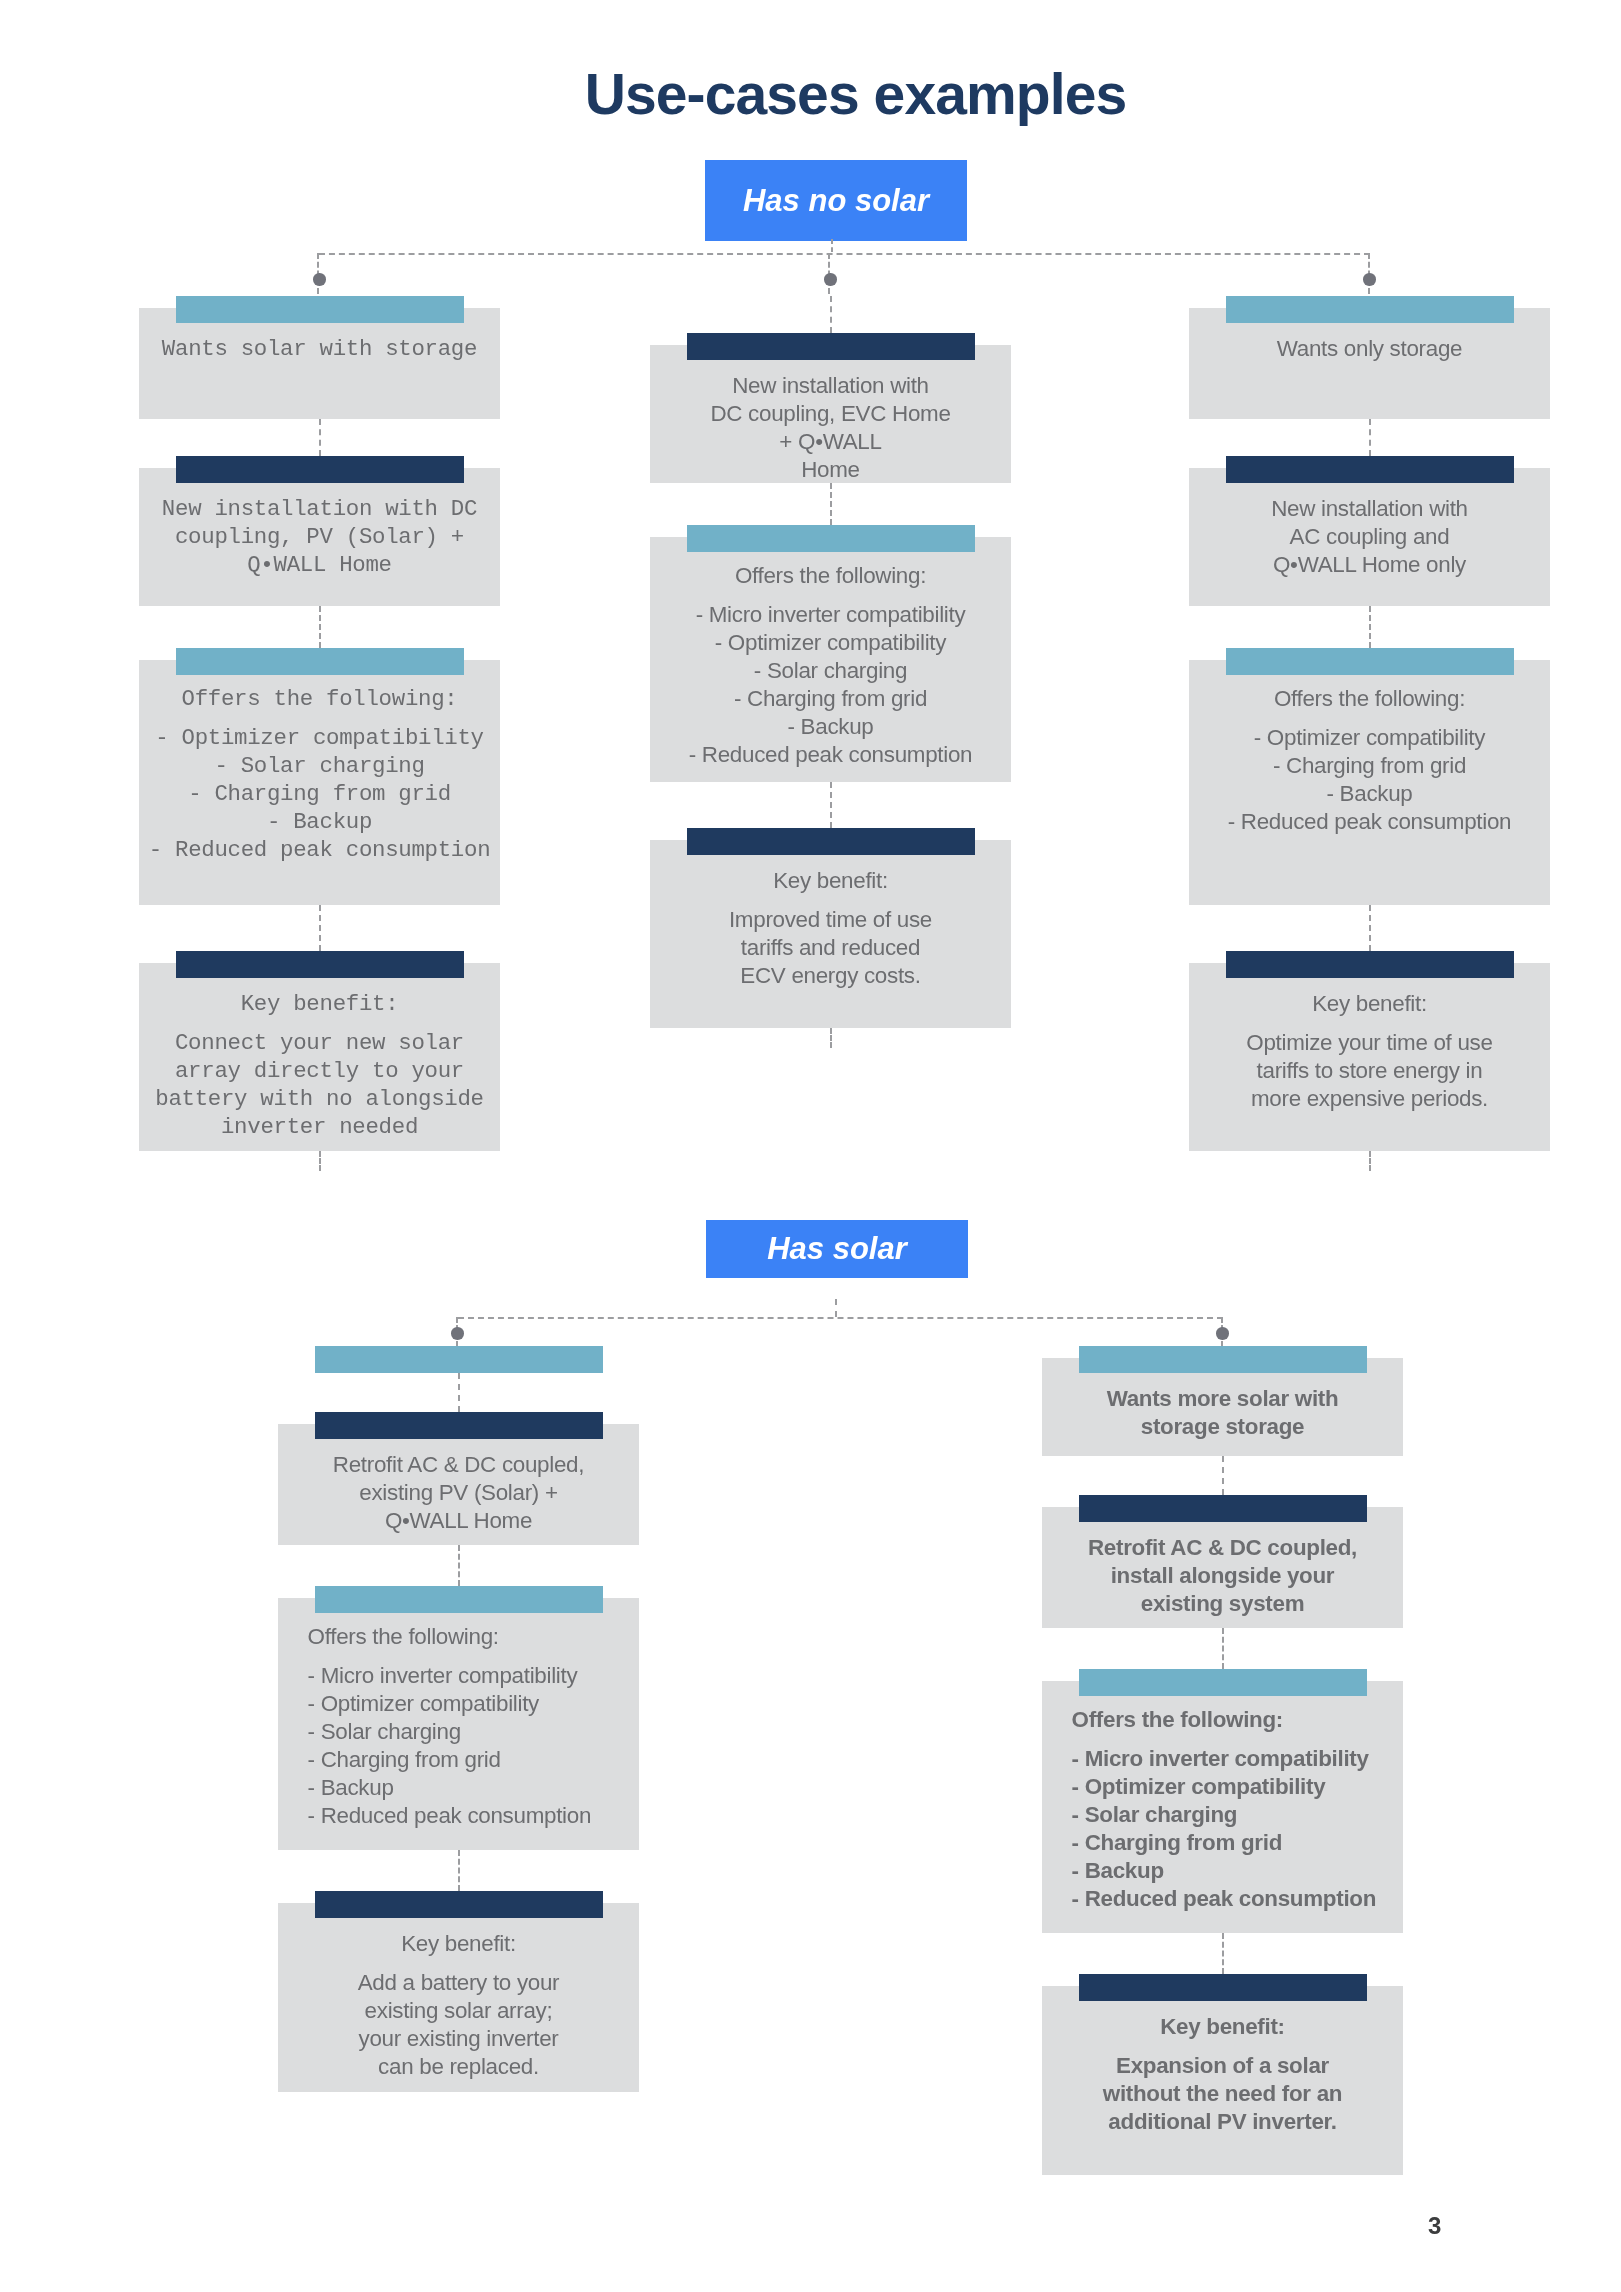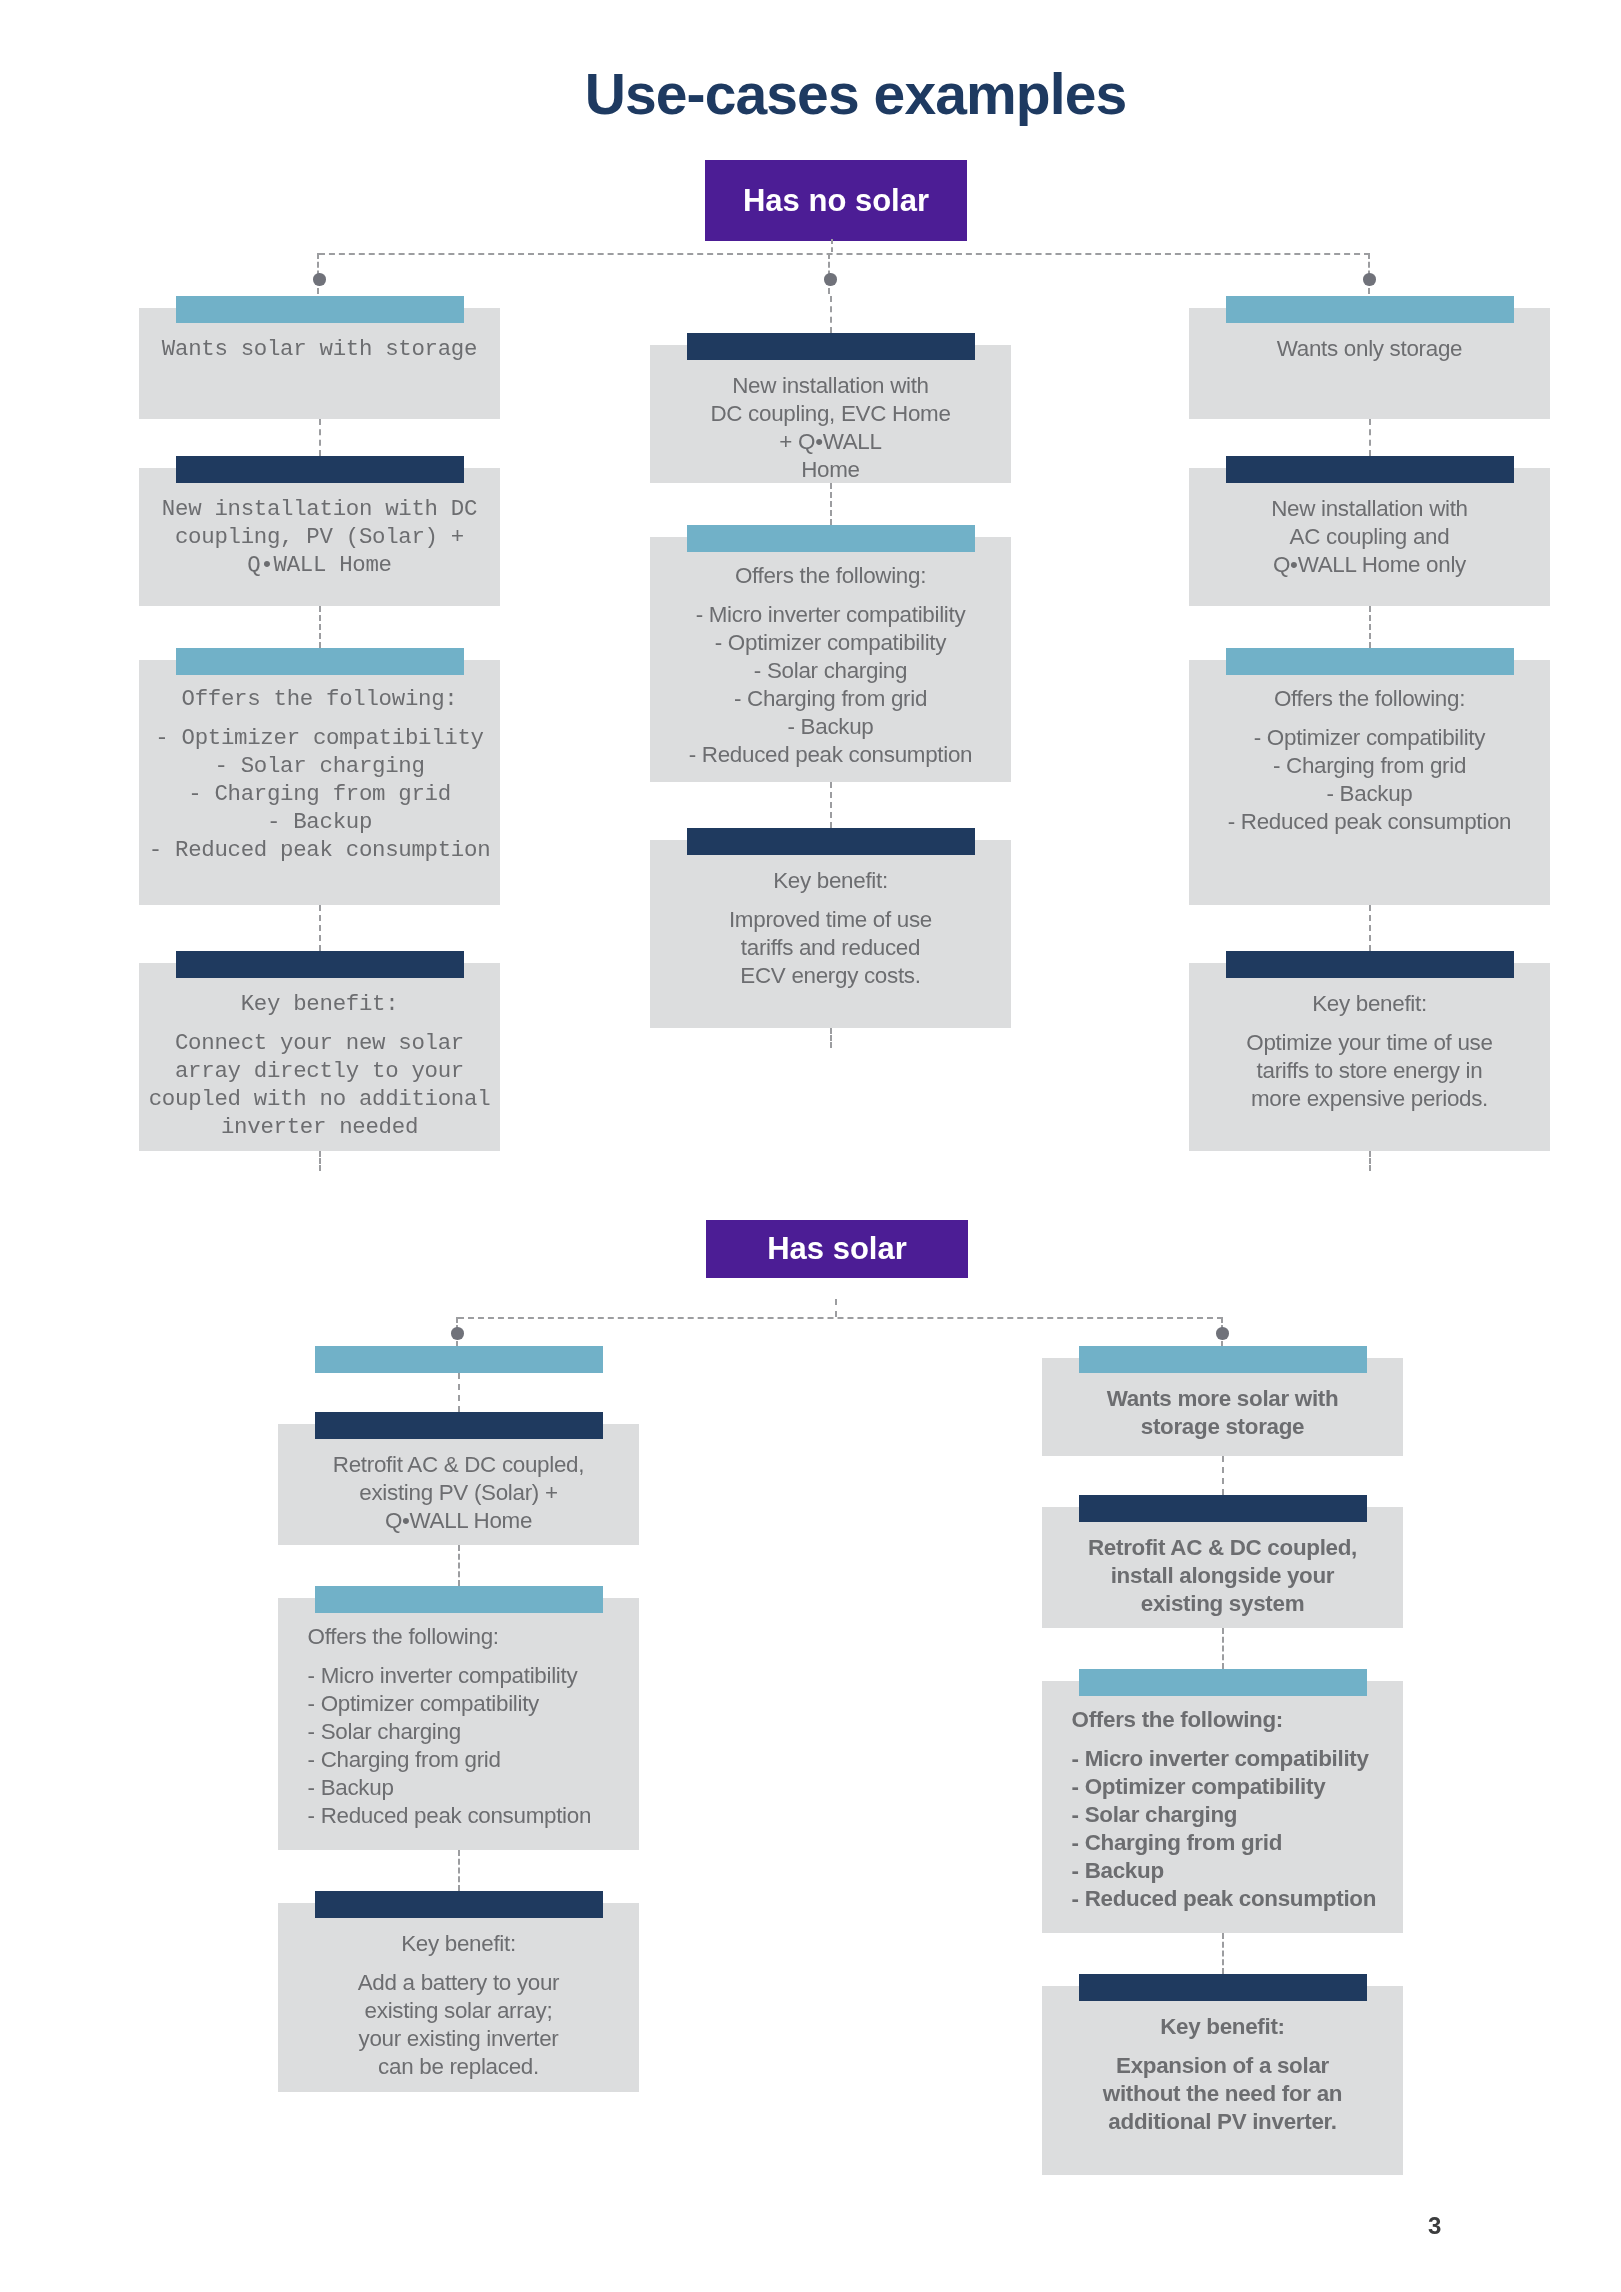--- a/index.html
+++ b/index.html
@@ -6,23 +6,23 @@
   .page{
     position:relative; width:1621px; height:2293px; background:#ffffff;
     font-family:"Liberation Sans", sans-serif; color:#6c6d70; overflow:hidden;
   }
   .title{
     position:absolute; left:45px; top:61px; width:1621px;
     text-align:center; font-size:57px; font-weight:bold; color:#1e3a61;
     letter-spacing:-0.9px;
   }
   .hub{
-    position:absolute; background:#4c1d95; color:#ffffff;
+    position:absolute; background:#3b82f6; color:#ffffff;
     display:flex; align-items:center; justify-content:center;
-    font-size:31px; font-weight:bold;
+    font-size:31px; font-weight:bold;font-style:italic;
   }
   .hub1{ left:705px; top:160px;  width:262px; height:81px; }
   .hub2{ left:706px; top:1220px; width:262px; height:58px; }
   .hline{ position:absolute; height:0; border-top:2.7px dashed #9c9da0; }
   .vline{ position:absolute; width:0; border-left:2.7px dashed #9c9da0; }
   .dot{ position:absolute; width:12.5px; height:12.5px; border-radius:50%; background:#70727a; }
   .col{ position:absolute; width:361px; }
   .node{ position:relative; }
   .bar{ position:relative; z-index:2; width:288px; height:27px; margin:0 auto; }
   .bar.blue{ background:#71b1c8; }
@@ -93,21 +93,21 @@
         </div>
       </div>
     </div>
     <div class="conn" style="height:46px;"></div>
     <div class="node">
       <div class="bar navy"></div>
       <div class="body key h-tk">
         <div class="txt">Key benefit:</div>
         <div class="txt ktext">Connect your new solar
 array directly to your
-coupled with no additional
+battery with no alongside
 inverter needed</div>
       </div>
     </div>
     <div class="conn" style="height:19.7px;"></div>
   </div>
 
   <div class="col" style="left:650px; top:296px;">
     <div class="conn" style="height:37px;"></div>
     <div class="node">
       <div class="bar navy"></div>

